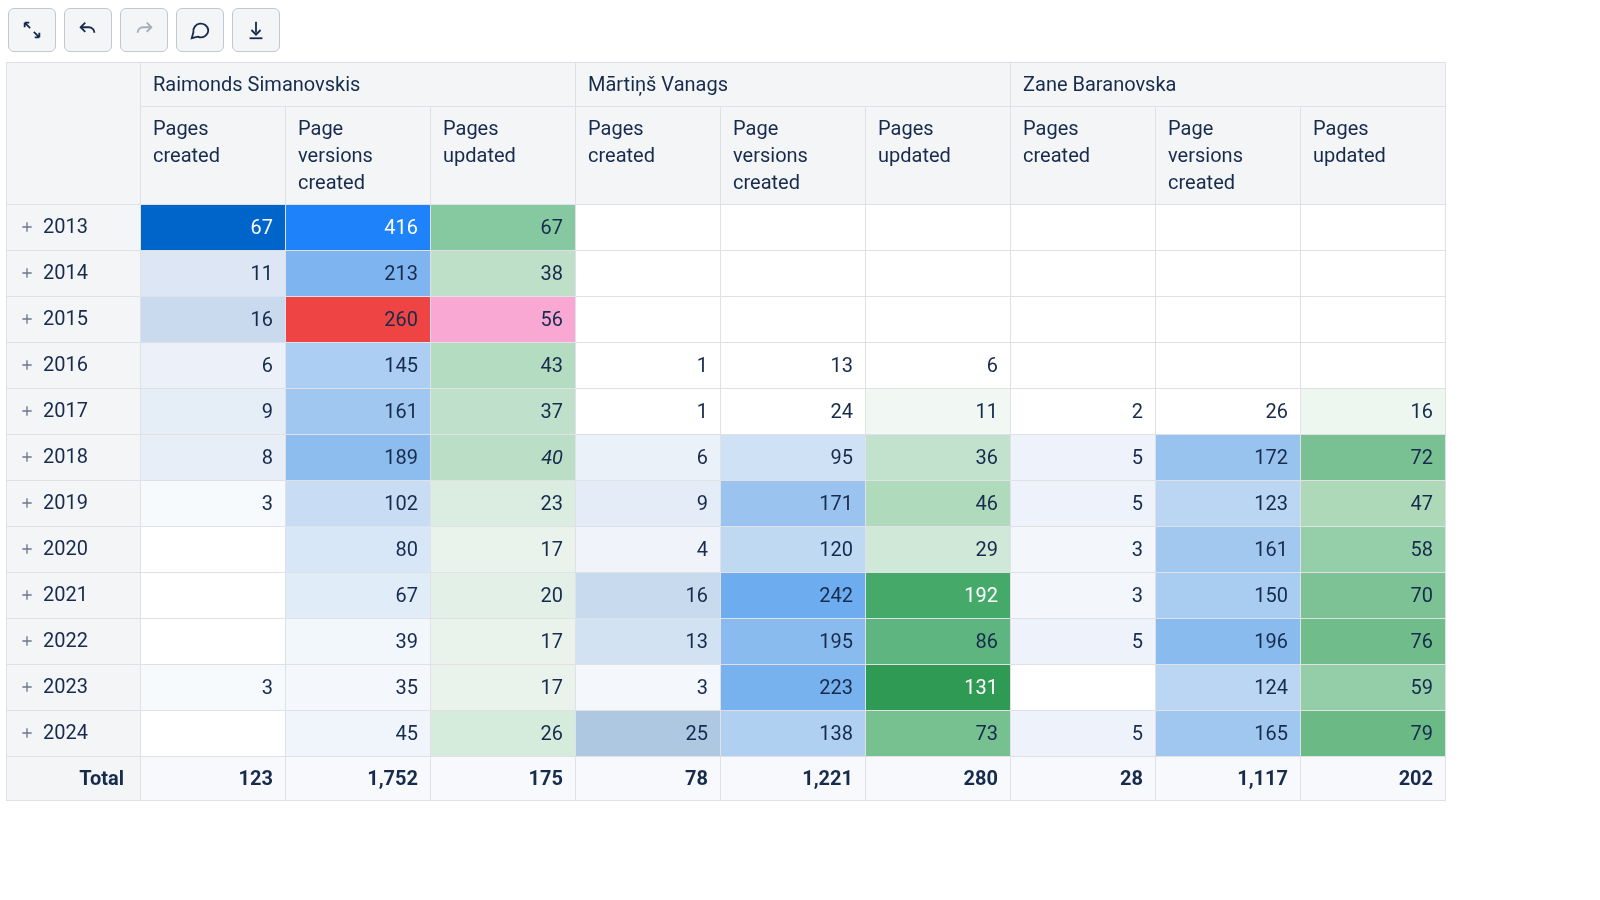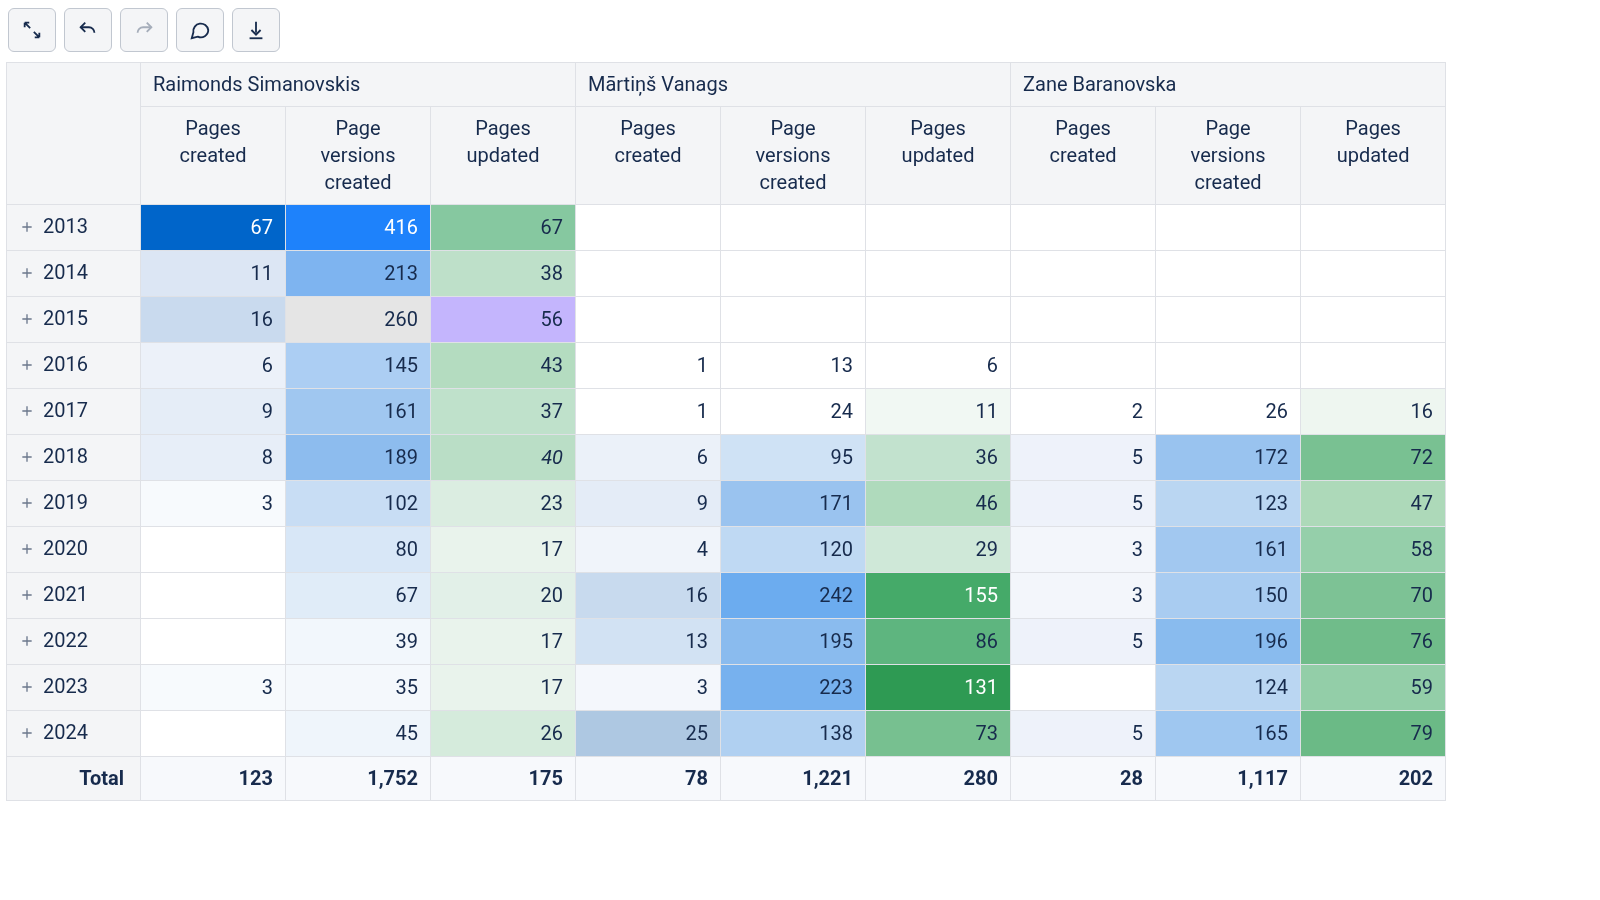--- a/index.html
+++ b/index.html
@@ -17,21 +17,21 @@
   .group { display: inline-flex; gap: 8px; }
   .dd { gap: 14px; padding: 0 14px 0 18px; }
   .dd.solid { background: #B3BAC5; border-color: #B3BAC5; color: #172B4D; }
   .chev { width: 14px; height: 14px; }
   .icon-svg { width: 22px; height: 22px; }
   
   table { border-collapse: collapse; table-layout: fixed; width: 1440px; }
   th, td { border: 1px solid #DFE1E6; padding: 8px 12px; font-size: 20px; line-height: 1.35; }
   thead th { background: #F4F5F7; color: #172B4D; font-weight: 400; text-align: left; vertical-align: top; }
   thead tr.row1 th { height: 42px; }
-  thead tr.row2 th { height: 86px; text-align: center; }
+  thead tr.row2 th { height: 86px; }
   thead th.corner { background: #F4F5F7; }
   tbody th.rowhdr { background: #F4F5F7; text-align: left; font-weight: 400; white-space: nowrap; }
   tbody th.rowhdr .exp { display: inline-flex; align-items: center; gap: 8px; }
   tbody th.rowhdr .plus { width: 16px; height: 16px; color: #6B778C; }
   tbody td { text-align: right; font-variant-numeric: tabular-nums; height: 46px; }
   tfoot th, tfoot td { font-weight: 700; }
   tfoot th.rowhdr { background: #F4F5F7; text-align: right; color: #172B4D; padding-right: 16px; }
   tfoot td { background: #F7F9FC; text-align: right; color: #172B4D; }
   .white-text { color: #fff; }
   
@@ -146,22 +146,22 @@
           <td></td>
         </tr>
         <tr>
           <th class="rowhdr"><span class="exp">
               <svg class="plus" viewBox="0 0 24 24" fill="none" stroke="currentColor" stroke-width="2">
                 <path d="M12 5v14M5 12h14"></path>
               </svg>
               <span>2015</span>
             </span></th>
           <td style="background: rgb(201, 218, 238);">16</td>
-          <td style="background: #e5e5e5;">260</td>
-          <td style="background: #c4b5fd; margin-left: 27px;">56</td>
+          <td style="background: #ef4444;">260</td>
+          <td style="background: #f9a8d4; margin-left: 27px;">56</td>
           <td></td>
           <td></td>
           <td></td>
           <td></td>
           <td></td>
           <td></td>
         </tr>
         <tr>
           <th class="rowhdr"><span class="exp">
               <svg class="plus" viewBox="0 0 24 24" fill="none" stroke="currentColor" stroke-width="2">
@@ -252,21 +252,21 @@
               <svg class="plus" viewBox="0 0 24 24" fill="none" stroke="currentColor" stroke-width="2">
                 <path d="M12 5v14M5 12h14"></path>
               </svg>
               <span>2021</span>
             </span></th>
           <td></td>
           <td style="background: rgb(224, 236, 248);">67</td>
           <td style="background: rgb(226, 240, 232);">20</td>
           <td style="background: rgb(200, 218, 238);">16</td>
           <td style="background: rgb(108, 172, 239);">242</td>
-          <td class="white-text" style="background: rgb(69, 170, 105);">155</td>
+          <td class="white-text" style="background: rgb(69, 170, 105);">192</td>
           <td style="background: rgb(243, 246, 251);">3</td>
           <td style="background: rgb(169, 204, 241);">150</td>
           <td style="background: rgb(125, 194, 149);">70</td>
         </tr>
         <tr>
           <th class="rowhdr"><span class="exp">
               <svg class="plus" viewBox="0 0 24 24" fill="none" stroke="currentColor" stroke-width="2">
                 <path d="M12 5v14M5 12h14"></path>
               </svg>
               <span>2022</span>

